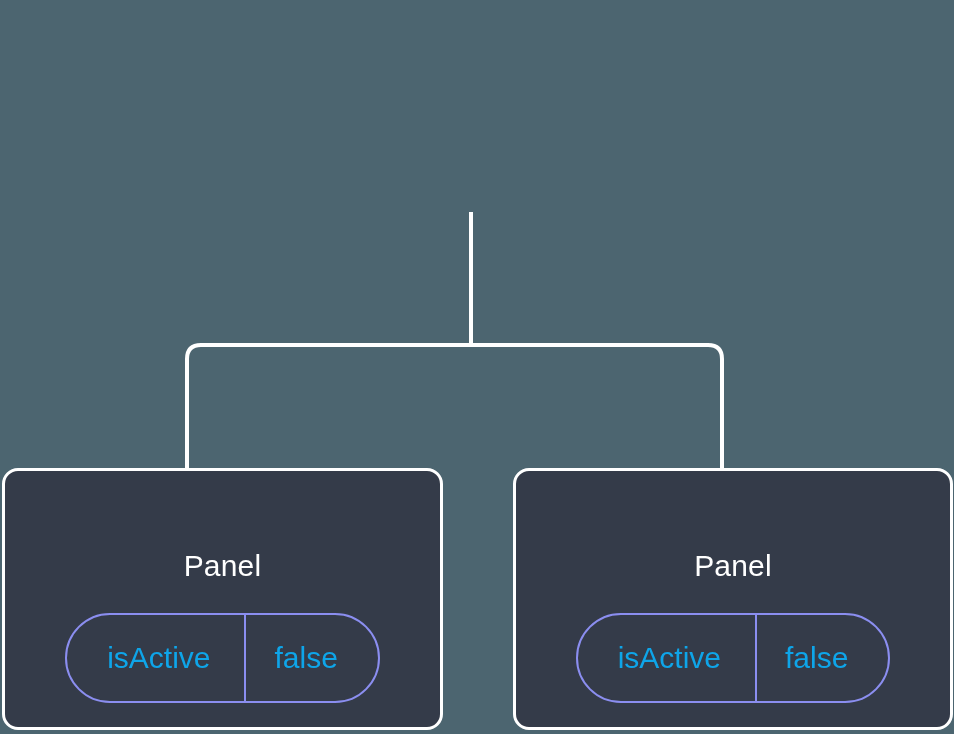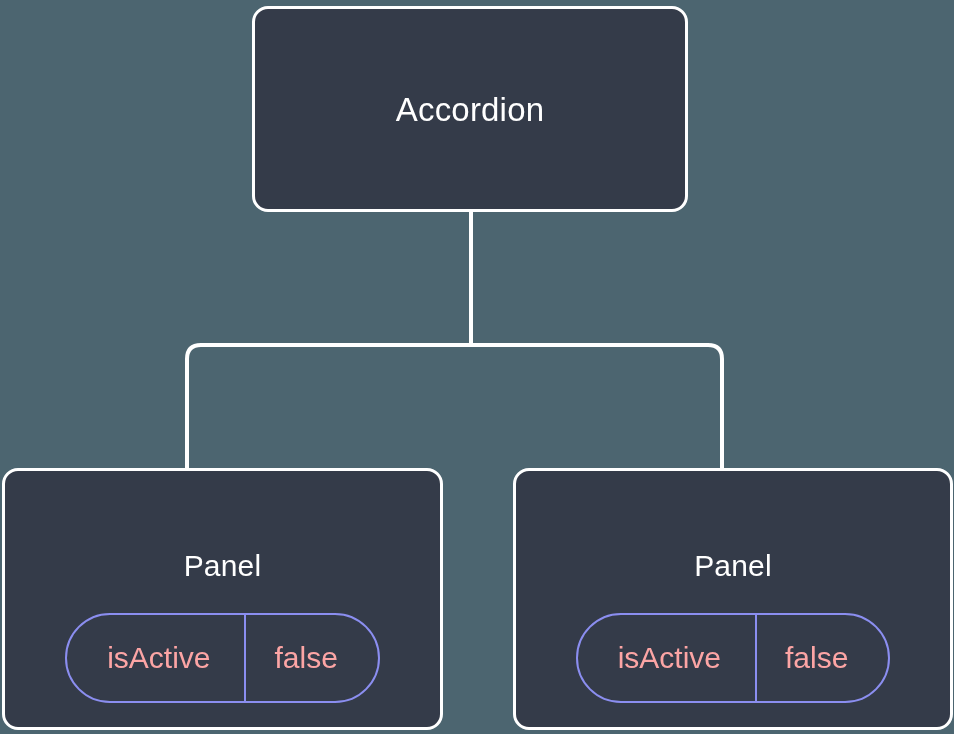--- a/index.html
+++ b/index.html
@@ -72,21 +72,21 @@
     background: transparent;
     overflow: hidden;
     height: 86px;
   }
 
   .prop-key,
   .prop-value {
     display: flex;
     align-items: center;
     justify-content: center;
-    color: #fca5a5;
+    color: #0ea5e9;
     font-size: 30px;
     line-height: 1;
     white-space: nowrap;
   }
 
   .prop-key {
     padding: 0 34px 0 40px;
     border-right: 2px solid #8b8ef0;
   }
 
@@ -122,23 +122,20 @@
 <div id="stage">
 
   <svg id="edges" viewBox="0 0 954 734" width="954" height="734" fill="none">
 
     <path d="M471,212 L471,345" stroke="#ffffff" stroke-width="4" stroke-linecap="butt"></path>
 
     <path d="M471,345 L201,345 Q187,345 187,359 L187,468" stroke="#ffffff" stroke-width="4" fill="none" stroke-linecap="butt" stroke-linejoin="round"></path>
     <path d="M471,345 L708,345 Q722,345 722,359 L722,468" stroke="#ffffff" stroke-width="4" fill="none" stroke-linecap="butt" stroke-linejoin="round"></path>
   </svg>
 
-  <div class="node root" id="node-accordion">
-    <div class="node-title">Accordion</div>
-  </div>
 
   <div class="node leaf" id="node-panel-left">
     <div class="node-title">Panel</div>
     <div class="prop-pill">
       <div class="prop-key">isActive</div>
       <div class="prop-value">false</div>
     </div>
   </div>
 
   <div class="node leaf" id="node-panel-right">

